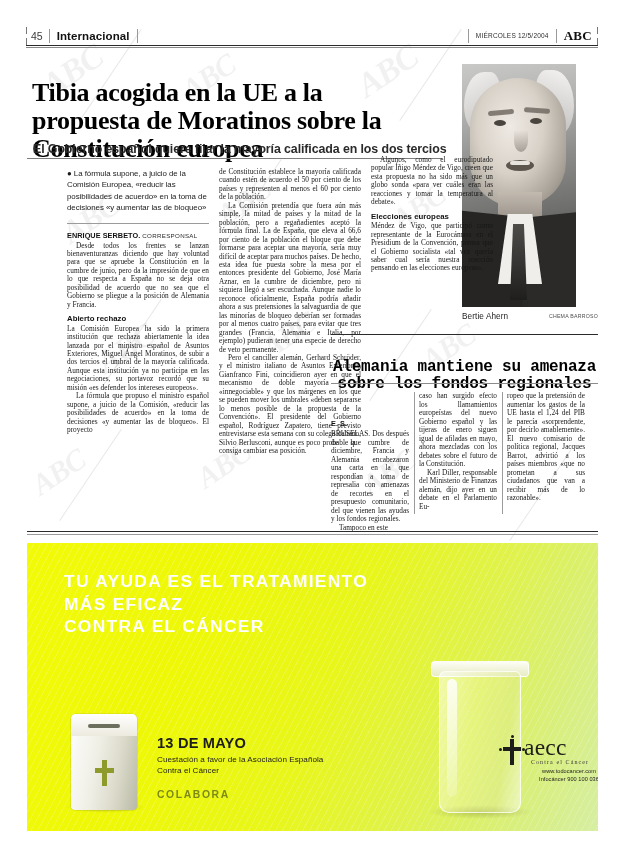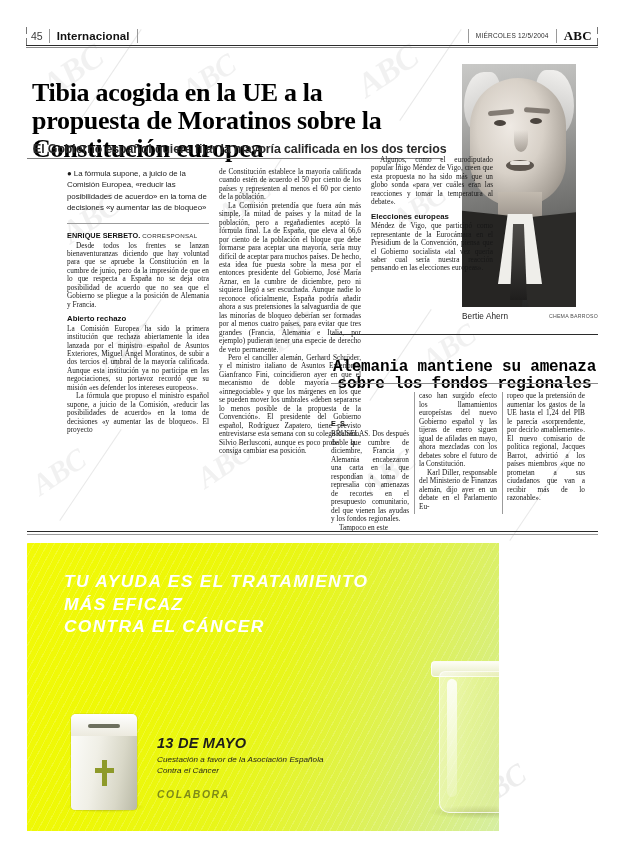--- a/index.html
+++ b/index.html
@@ -228,24 +228,23 @@
   .a2col p.noind{text-indent:0;}
   .a2c1{left:331px;top:392px;width:78px;margin-top:28px;}
   .a2c2{left:419px;top:392px;width:78px;}
   .a2c3{left:507px;top:392px;width:78px;}
   .vdiv{position:absolute;width:1px;background:#9b9b9b;}
 
   
   .ad-rule1{position:absolute;left:27px;top:531px;right:22px;height:1px;background:#2b2b2b;}
   .ad-rule2{position:absolute;left:27px;top:534px;right:22px;height:0.5px;background:#9b9b9b;}
   .ad{
-    position:absolute;left:27px;top:543px;width:472px;height:288px;
+    position:absolute;left:27px;top:543px;width:571px;height:288px;
     background:linear-gradient(112deg,#f2fa08 0%,#eef806 28%,#e8f61a 52%,#dff24e 72%,#d9ef78 86%,#d6eea2 100%);
     overflow:hidden;
-    font-style:italic;
   }
   .ad-lines{
     position:absolute;inset:0;
     background:repeating-linear-gradient(118deg, rgba(255,255,255,0.16) 0 1px, rgba(255,255,255,0) 1px 6px);
   }
   .ad-head{
     position:absolute;left:37px;top:27px;
     font-family:"Liberation Sans", sans-serif;
     font-weight:700;font-size:17.4px;line-height:22.5px;
     color:#ffffff;letter-spacing:1.3px;
@@ -497,19 +496,20 @@
     <div class="ad-colabora">COLABORA</div>
 
     <div class="aecc">
       <div class="aecc-cross">
         <div class="v"></div>
           <div class="h"></div>
         <div class="d1"></div>
           <div class="d2"></div>
           <div class="d3"></div>
       </div>
+      <div class="aecc-word">aecc</div>
       <div class="aecc-tag">Contra el Cáncer</div>
       <div class="aecc-web">www.todocancer.com</div>
       <div class="aecc-web" style="margin-top:0;">Infocáncer 900 100 036</div>
     </div>
   </div>
 
 </div>
 
 </body></html>

